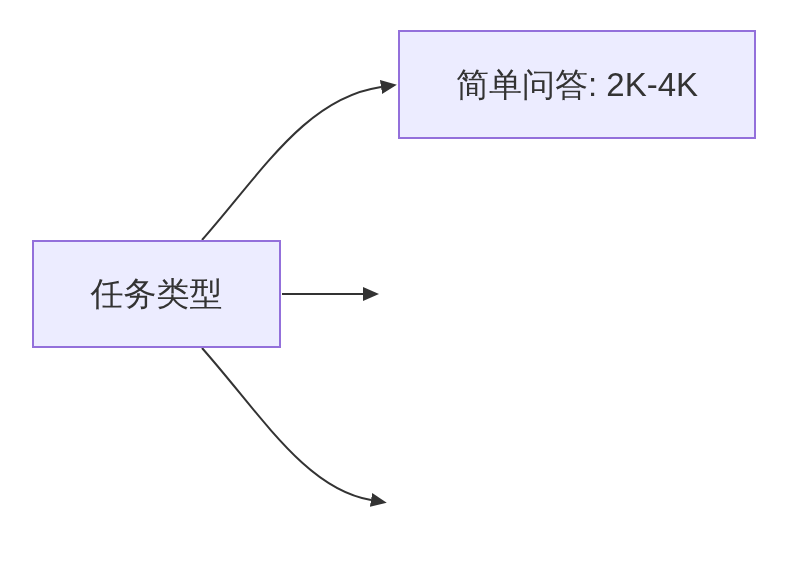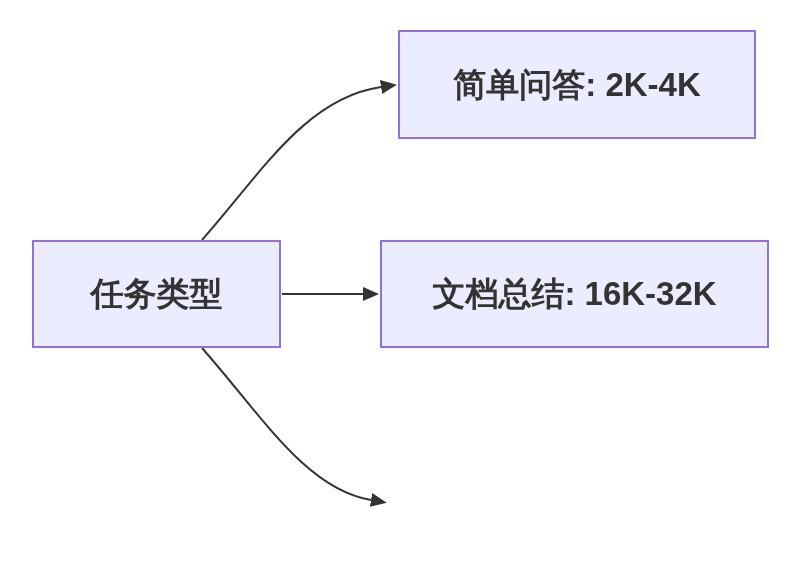--- a/index.html
+++ b/index.html
@@ -43,21 +43,20 @@
     display: flex;
     align-items: center;
     justify-content: center;
     background: var(--node-fill, #ECECFF);
     border: 2px solid var(--node-border, #9370DB);
     color: var(--text, #333333);
     font-size: 33px;
     line-height: 1.2;
     text-align: center;
     white-space: nowrap;
-    font-weight: bold;
   }
   .node-root { left: 32px;  top: 240px; width: 249px; height: 108px; }
   .node-b0   { left: 398px; top: 30px;  width: 358px; height: 109px; }
   .node-b1   { left: 380px; top: 240px; width: 389px; height: 108px; }
   .node-b2   { left: 386px; top: 446px; width: 372px; height: 109px; }
 </style>
 </head>
 <body>
 
 <div class="canvas">
@@ -74,18 +73,15 @@
   </svg>
 
   <div class="node node-root">
     <span>任务类型</span>
   </div>
 
   <div class="node node-b0">
     <span>简单问答: 2K-4K</span>
   </div>
 
-  <div class="node node-b1">
-    <span>文档总结: 16K-32K</span>
-  </div>
 
 
 </div>
 
 </body></html>

